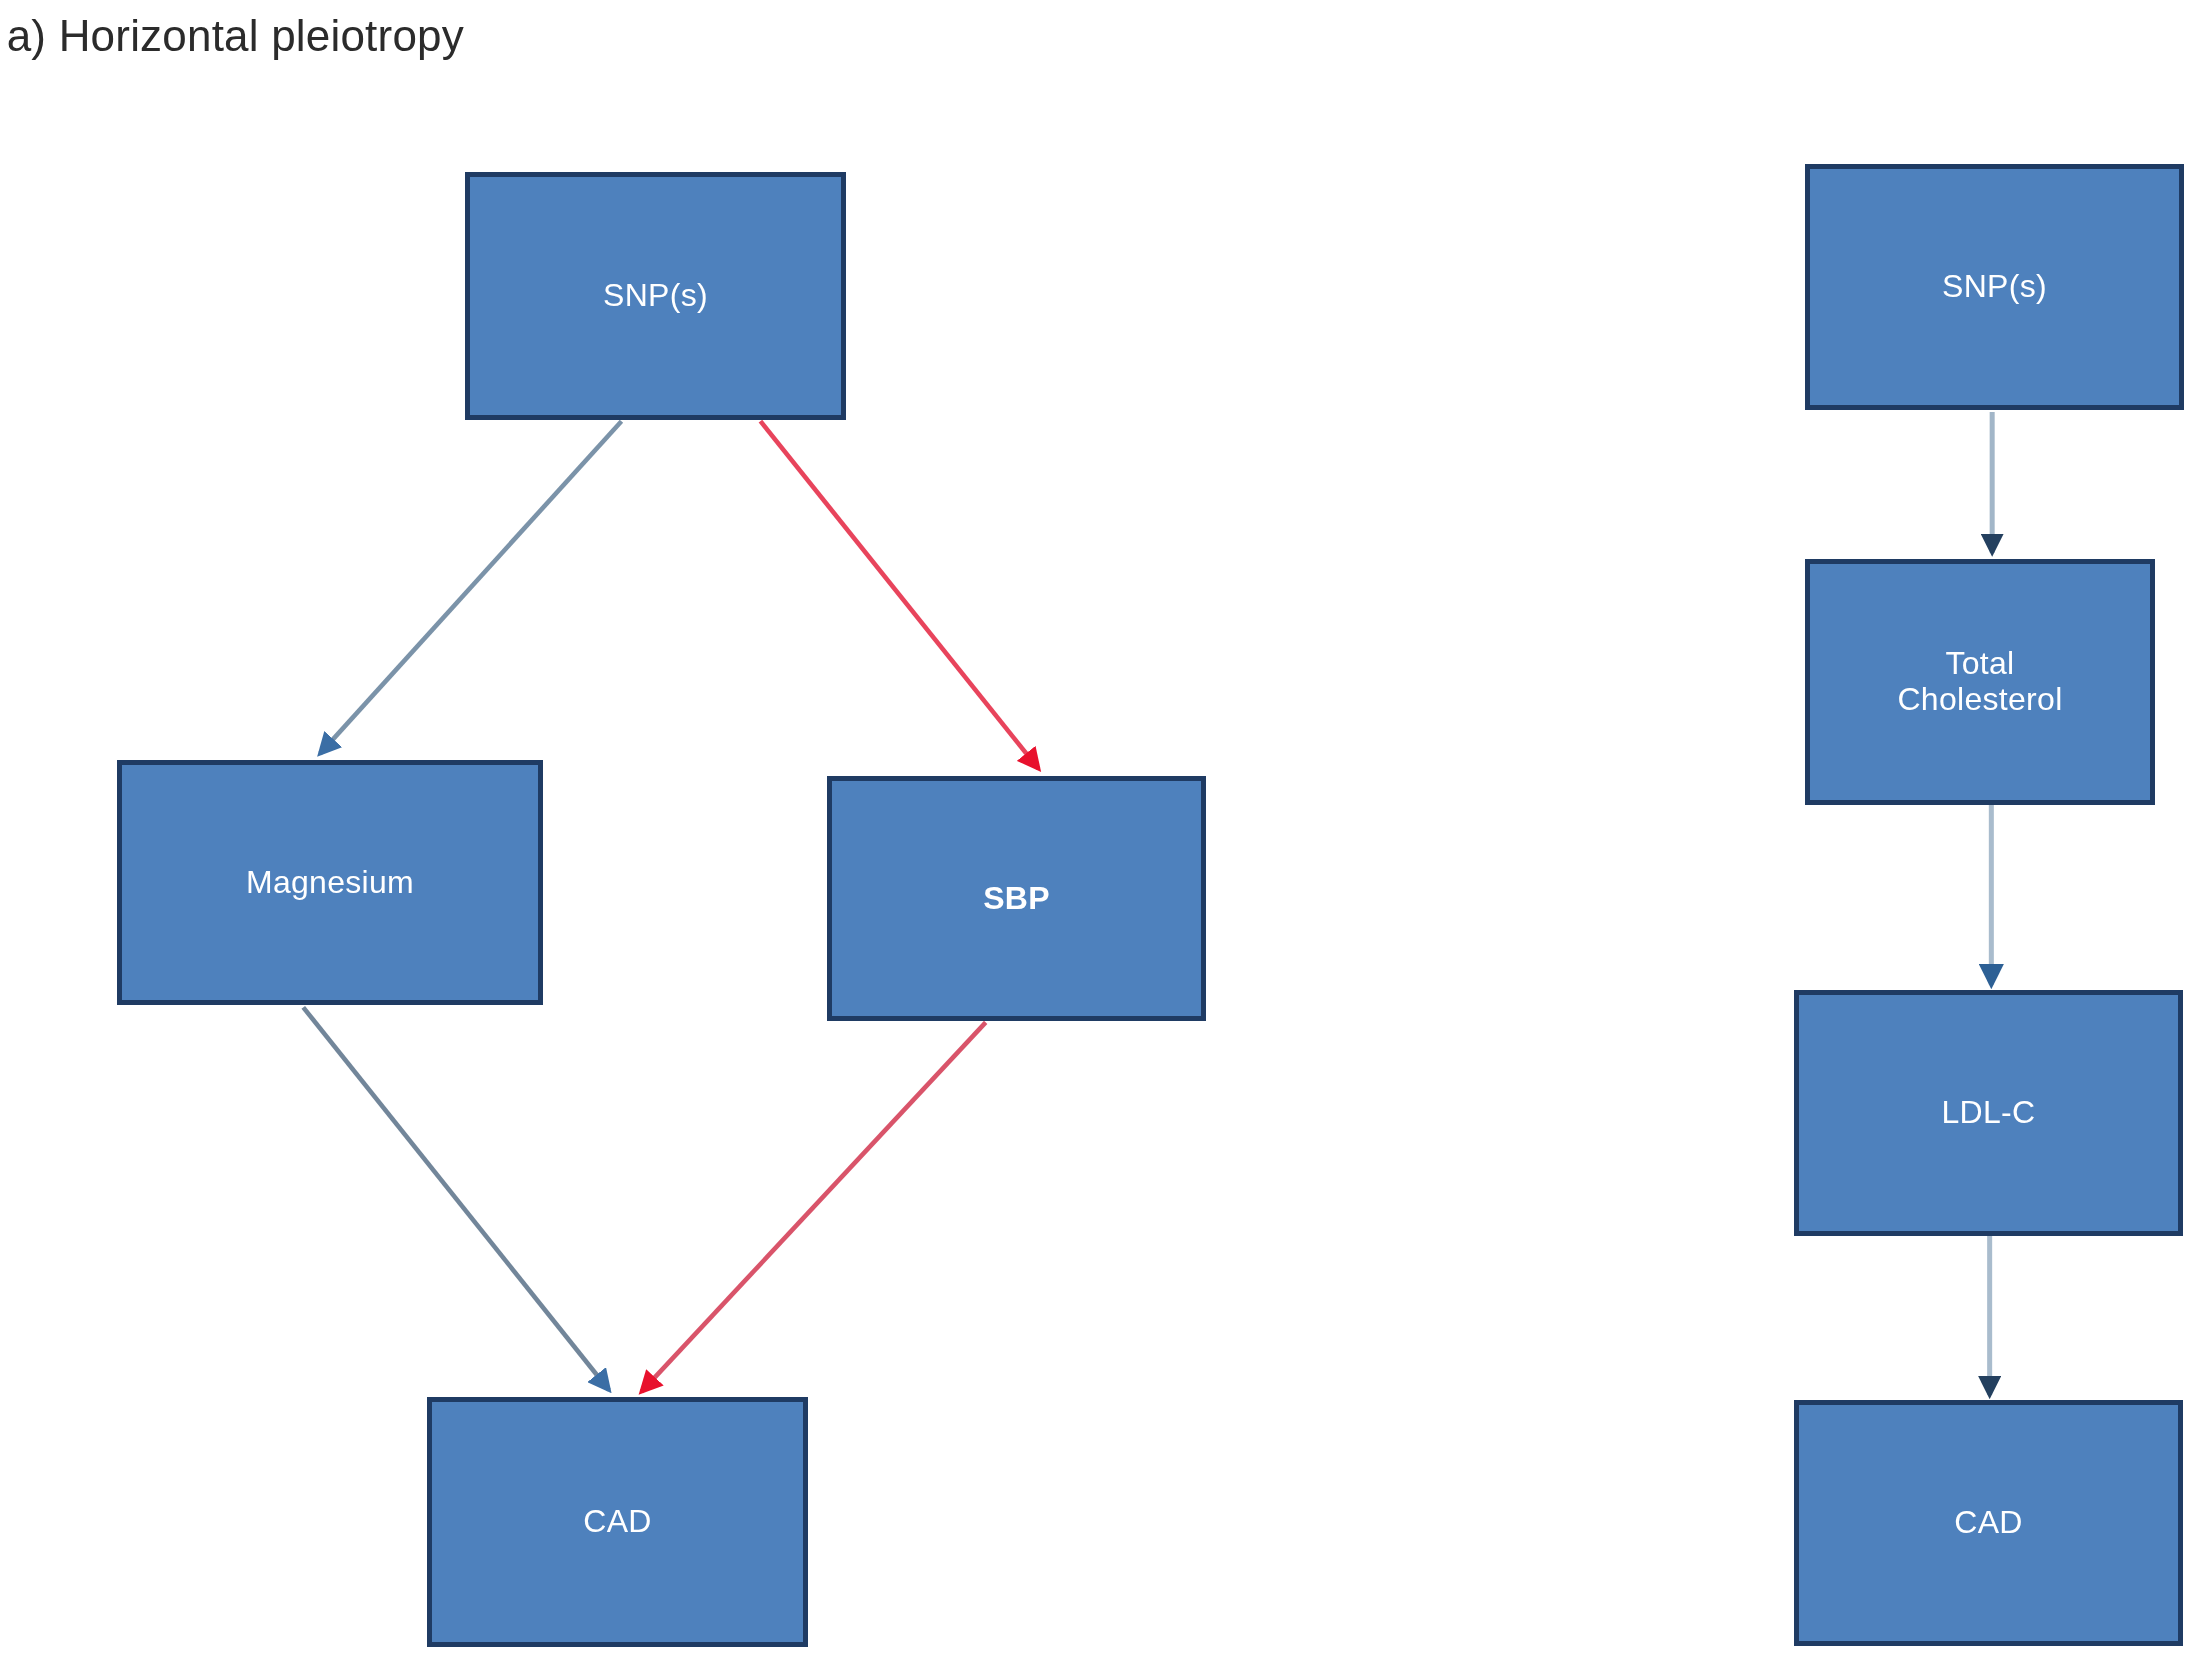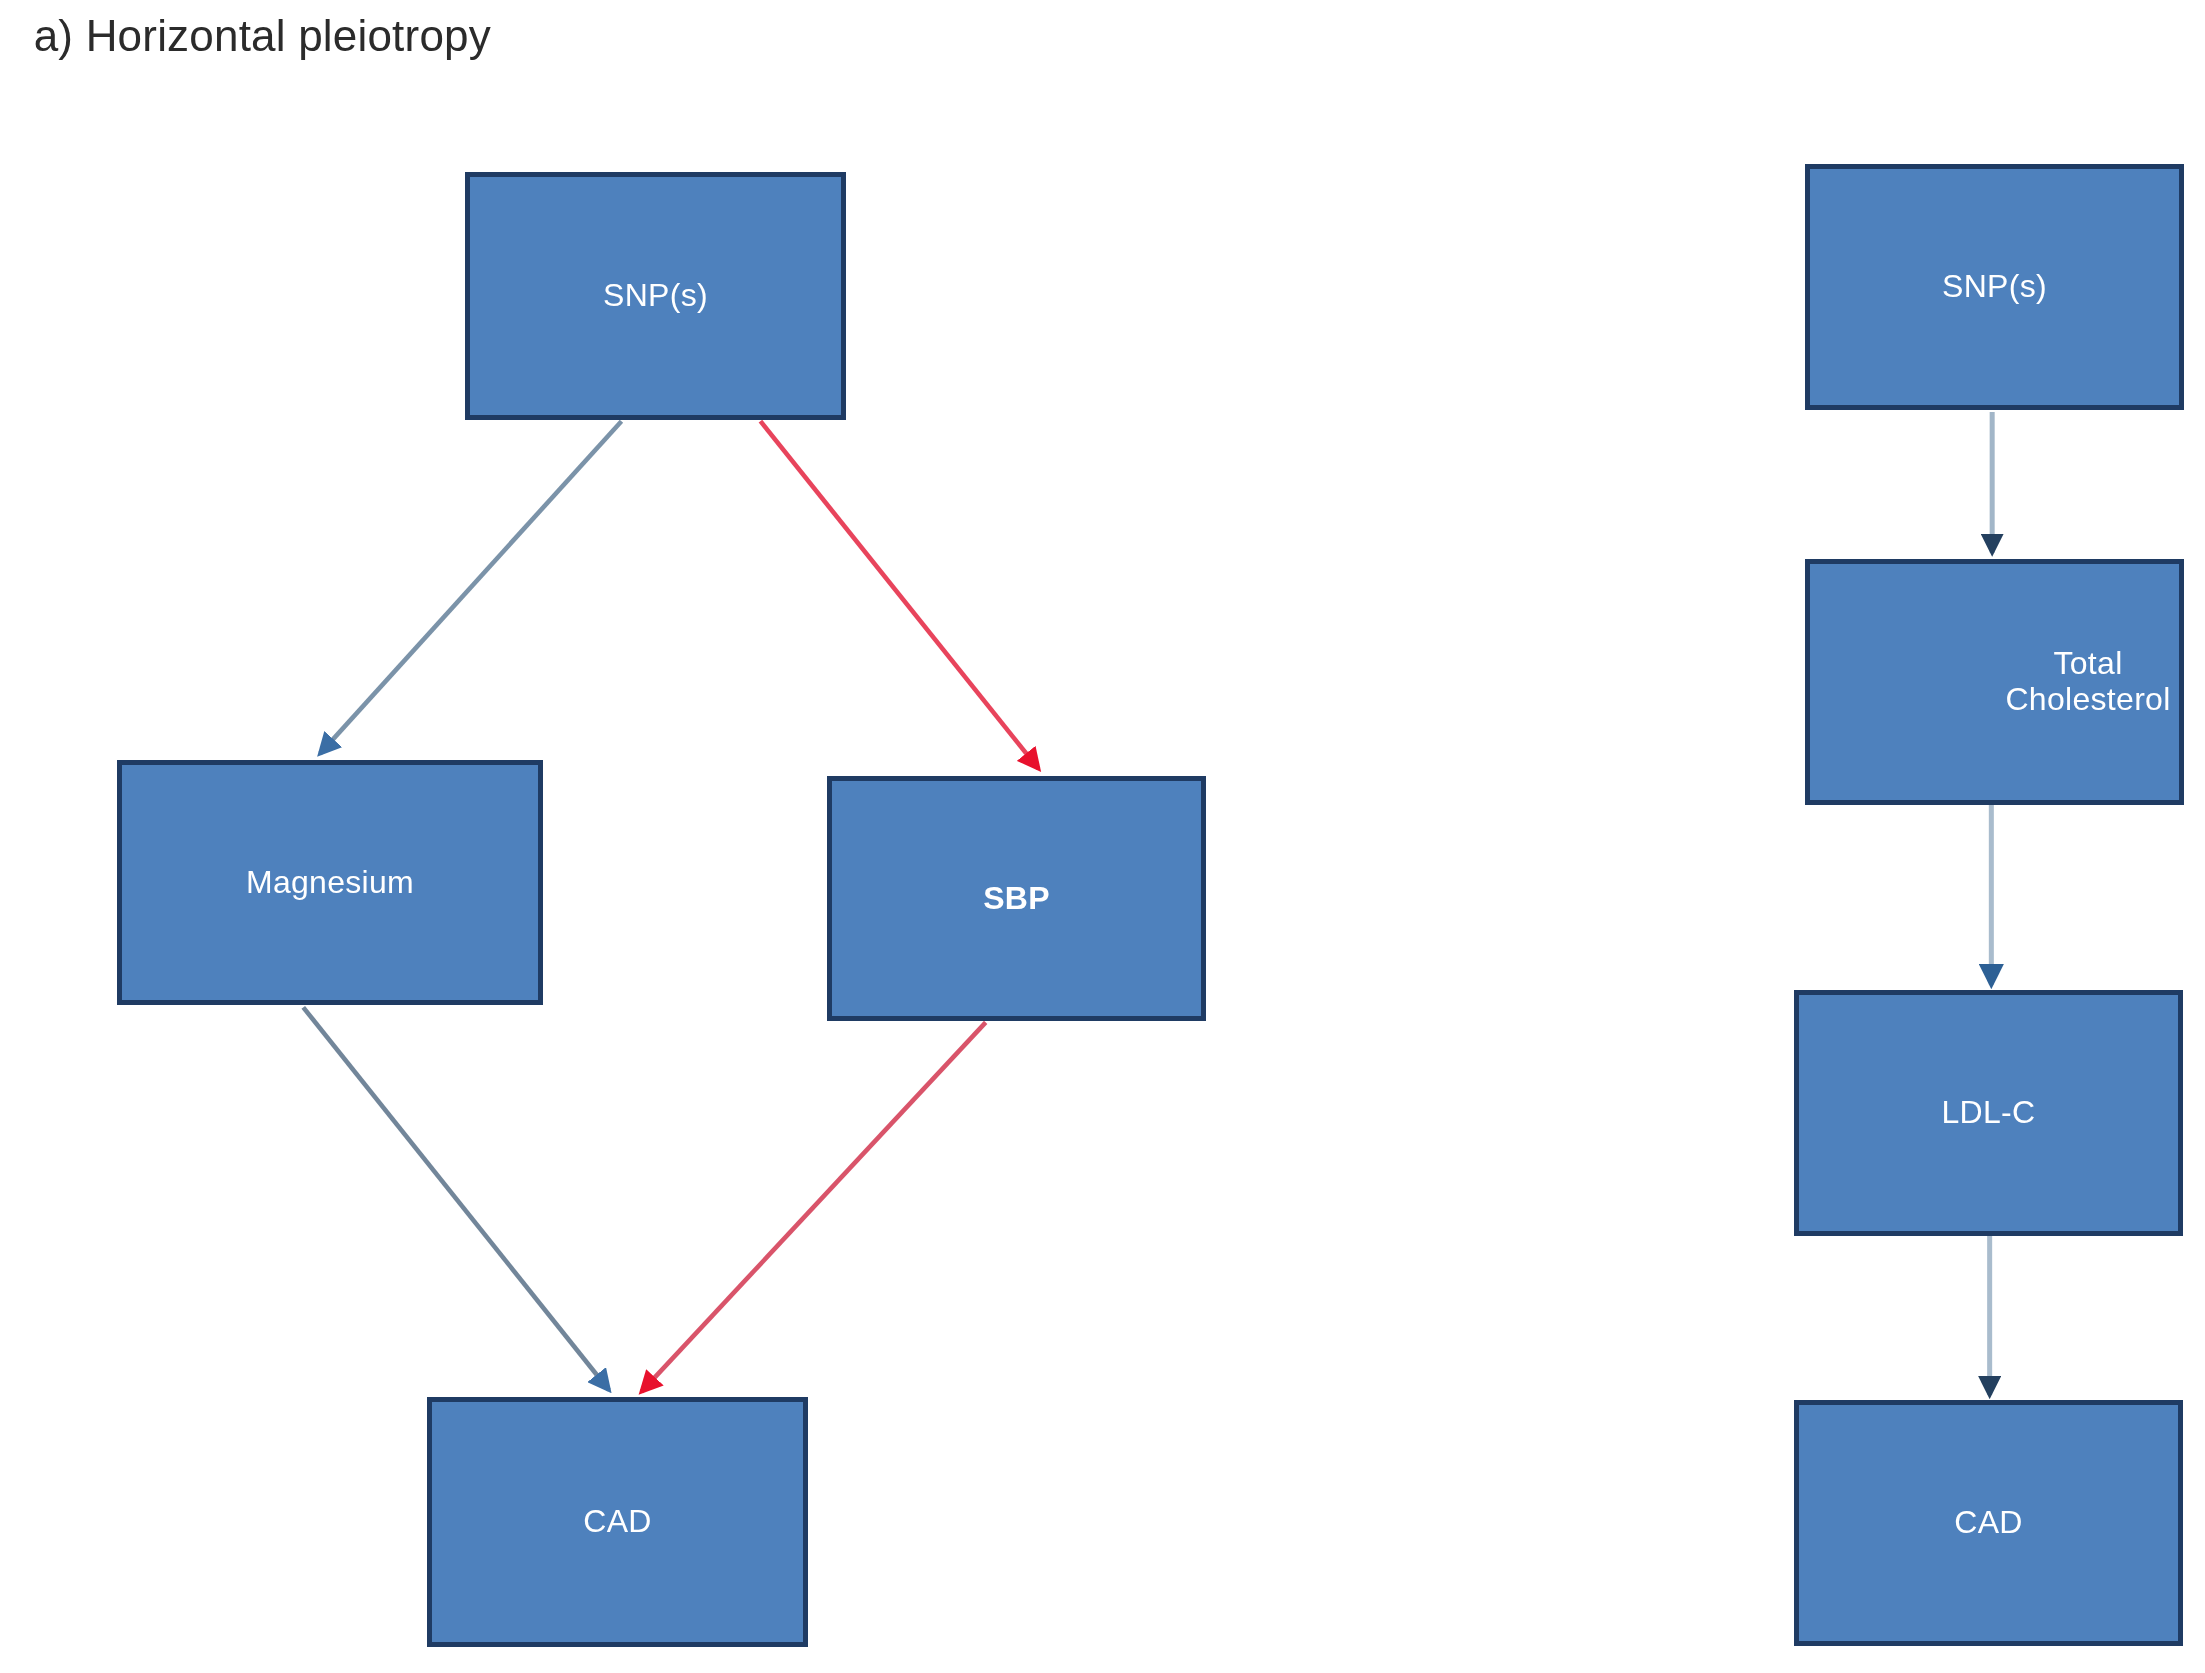--- a/index.html
+++ b/index.html
@@ -28,21 +28,21 @@
   
   .panel-title {
     position: absolute;
     font-size: 44px;
     line-height: 1.1;
     color: #2b2b2b;
     font-weight: 400;
     letter-spacing: 0.2px;
     white-space: nowrap;
   }
-  #title-a { left: 6.7px;    top: 11.7px; margin-left: 27px; }
+  #title-a { left: 6.7px;    top: 11.7px; }
   #title-b { left: 1539px; top: 11.7px; }
 
   
   #connectors {
     position: absolute;
     left: 0; top: 0;
     width: 2205px;
     height: 1673px;
     pointer-events: none;
   }
@@ -71,21 +71,21 @@
   }
 
   
   #node-a-snp       { left: 465px;  top: 172px;  width: 381px; height: 248px; }
   #node-a-magnesium { left: 117px;  top: 760px;  width: 426px; height: 245px; }
   #node-a-sbp       { left: 827px;  top: 776px;  width: 379px; height: 245px; font-weight: bold; }
   #node-a-cad       { left: 427px;  top: 1397px; width: 381px; height: 250px; }
 
   
   #node-b-snp         { left: 1805px; top: 164px;  width: 379px; height: 246px; }
-  #node-b-cholesterol { left: 1805px; top: 559px;  width: 379px; height: 246px; justify-content: flex-end; }
+  #node-b-cholesterol { left: 1805px; top: 559px;  width: 350px; height: 246px; }
   #node-b-ldl         { left: 1794px; top: 990px; width: 389px; height: 246px; }
   #node-b-cad         { left: 1794px; top: 1400px; width: 389px; height: 246px; }
 </style>
 </head>
 <body>
 
 <div id="figure-root">
 
   <div class="panel-title" id="title-a">a) Horizontal pleiotropy</div>
 

